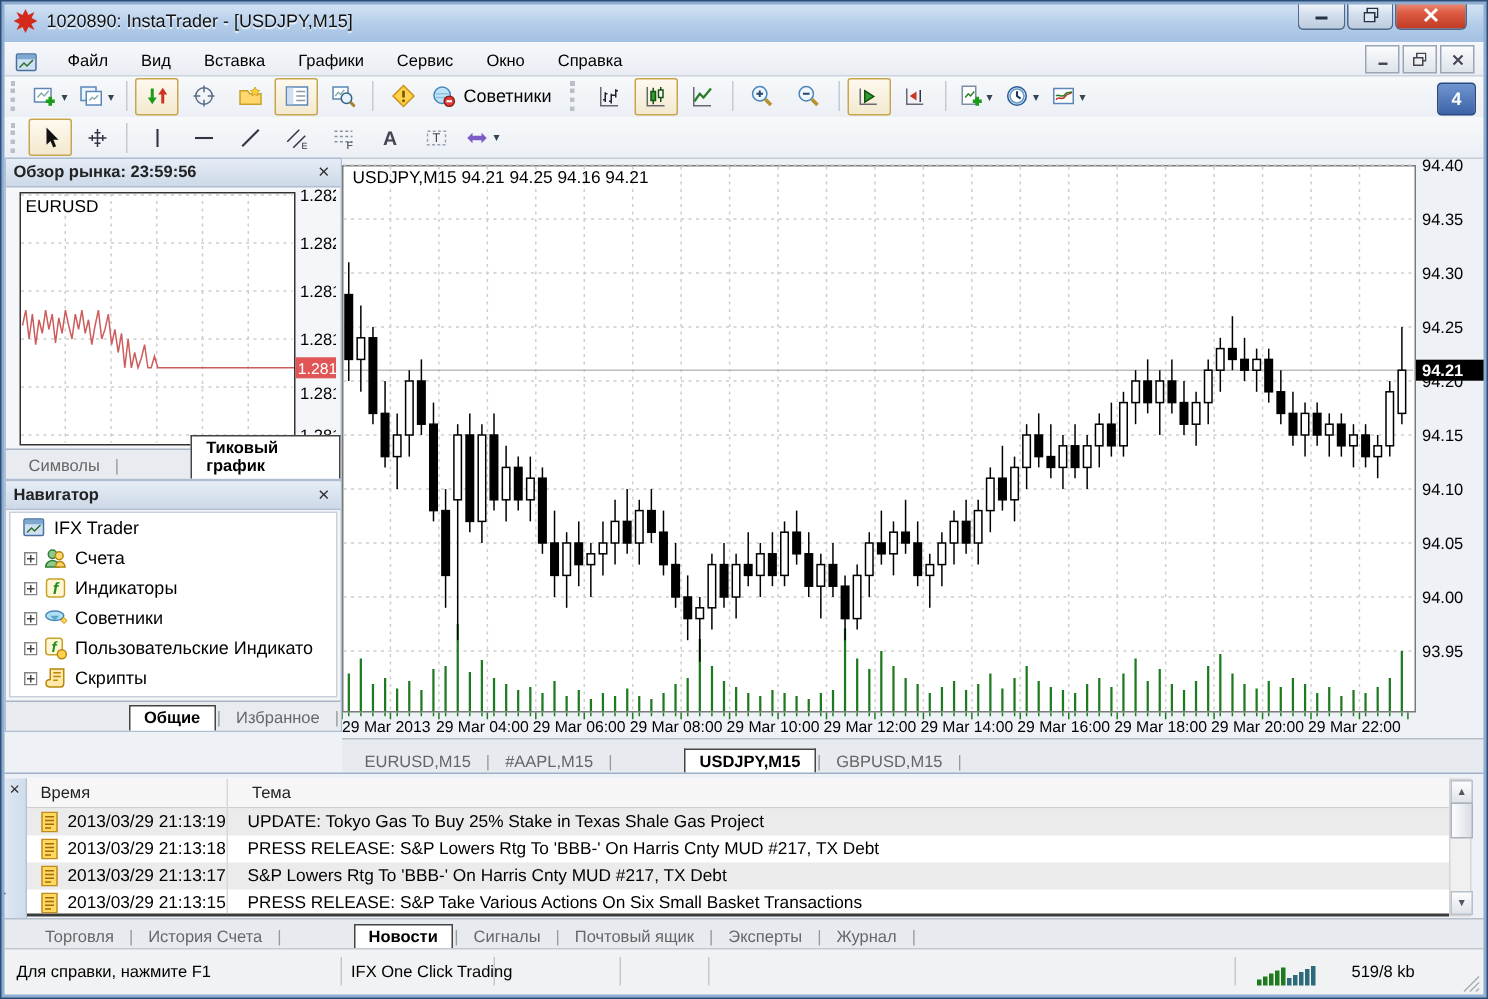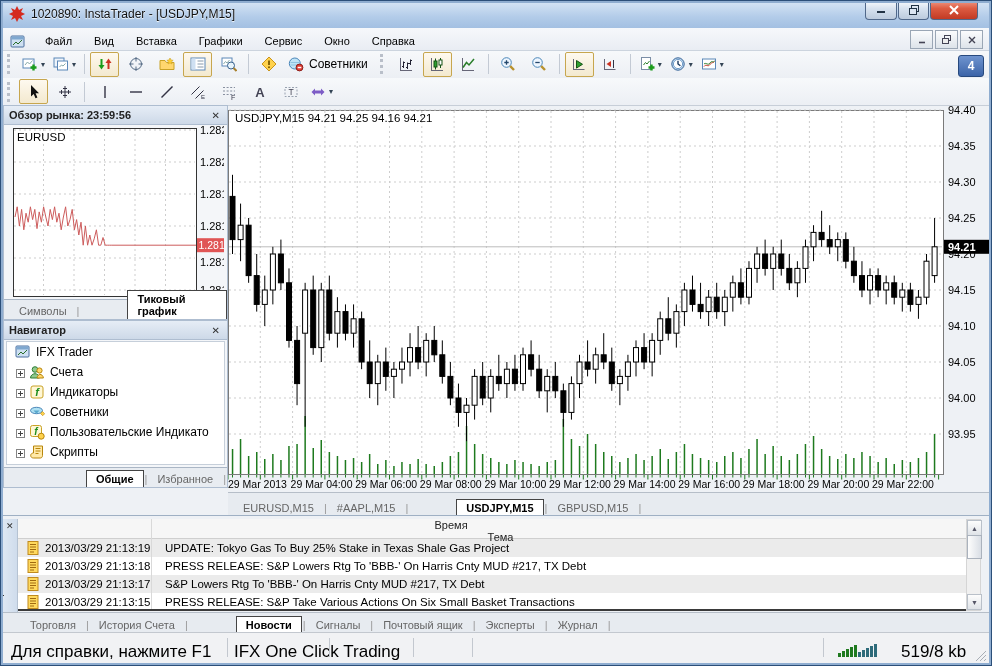--- a/index.html
+++ b/index.html
@@ -63,35 +63,35 @@
   .trow .tlabel2{font-size:12px;}
   
   .bartabs{position:absolute;display:flex;align-items:flex-end;background:#e7ebf0;border-top:1px solid #b6bec8;padding-left:6px;}
   
   .terminal{position:absolute;left:3px;top:515px;width:986px;height:97px;background:#eef1f5;border-top:1px solid #9fb0c4;}
   .t-strip{position:absolute;left:0;top:3px;width:14px;bottom:0;background:linear-gradient(90deg,#dfe8f3,#cfdcec);border-right:1px solid #b5c2d2;}
   .t-strip .px{position:absolute;top:2px;left:3px;font-size:9px;font-weight:bold;color:#333;}
   .vlabel{position:absolute;left:1px;bottom:4px;transform:rotate(-90deg);transform-origin:0 100%;
           transform-box:fill-box;white-space:nowrap;color:#333;font-size:11px;}
   .t-table{position:absolute;left:15px;top:3px;width:948px;bottom:2px;background:#fff;border-bottom:2px solid #3a3a3a;overflow:hidden;}
-  .t-head{height:19px;background:#f6f6f6;border-bottom:1px solid #cfcfcf;display:flex;align-items:center;color:#222;flex-direction:column;}
+  .t-head{height:19px;background:#f6f6f6;border-bottom:1px solid #cfcfcf;display:flex;align-items:center;color:#222;}
   .t-row{height:18px;display:flex;align-items:center;font-size:11.5px;}
   .t-row.alt{background:#ebebeb;}
   .t-ic{width:12px;height:14px;margin:0 6px 0 9px;flex:0 0 auto;}
   .t-time{width:110px;flex:0 0 auto;}
   .t-topic{padding-left:10px;}
   .colline{position:absolute;left:133px;top:0;bottom:0;width:1px;background:#d9d9d9;}
   .t-scroll{position:absolute;right:8px;top:3px;width:15px;bottom:2px;background:#f0f0f0;border:1px solid #d5d5d5;box-sizing:border-box;}
   .sbtn{position:absolute;left:0;width:13px;height:14px;background:linear-gradient(#fdfdfd,#dfe3e8);border:1px solid #b9c0c9;
         display:flex;align-items:center;justify-content:center;font-size:7px;color:#556;}
   .sthumb{position:absolute;left:0;top:15px;width:13px;height:22px;background:linear-gradient(90deg,#fdfdfd,#d9dee5);border:1px solid #aab2bd;}
   
   .statusbar{position:absolute;left:3px;top:632px;width:986px;height:31px;background:#f1f2f4;border-top:1px solid #c3c8cf;}
   .sb-sep{position:absolute;top:5px;width:1px;height:19px;background:#c3c8cf;}
-  .sb-text{position:absolute;top:9px;font-size:17px;}
+  .sb-text{position:absolute;top:9px;font-size:11px;}
   .connbars{position:absolute;left:835px;top:8px;width:46px;height:16px;display:flex;align-items:flex-end;gap:1px;}
   .cbar{width:3px;}
   .gripcorner{position:absolute;right:1px;bottom:1px;width:14px;height:14px;}
   svg text{font-family:"Liberation Sans","DejaVu Sans",sans-serif;}
 </style>
 </head>
 <body>
 
 <div id="app">
 

